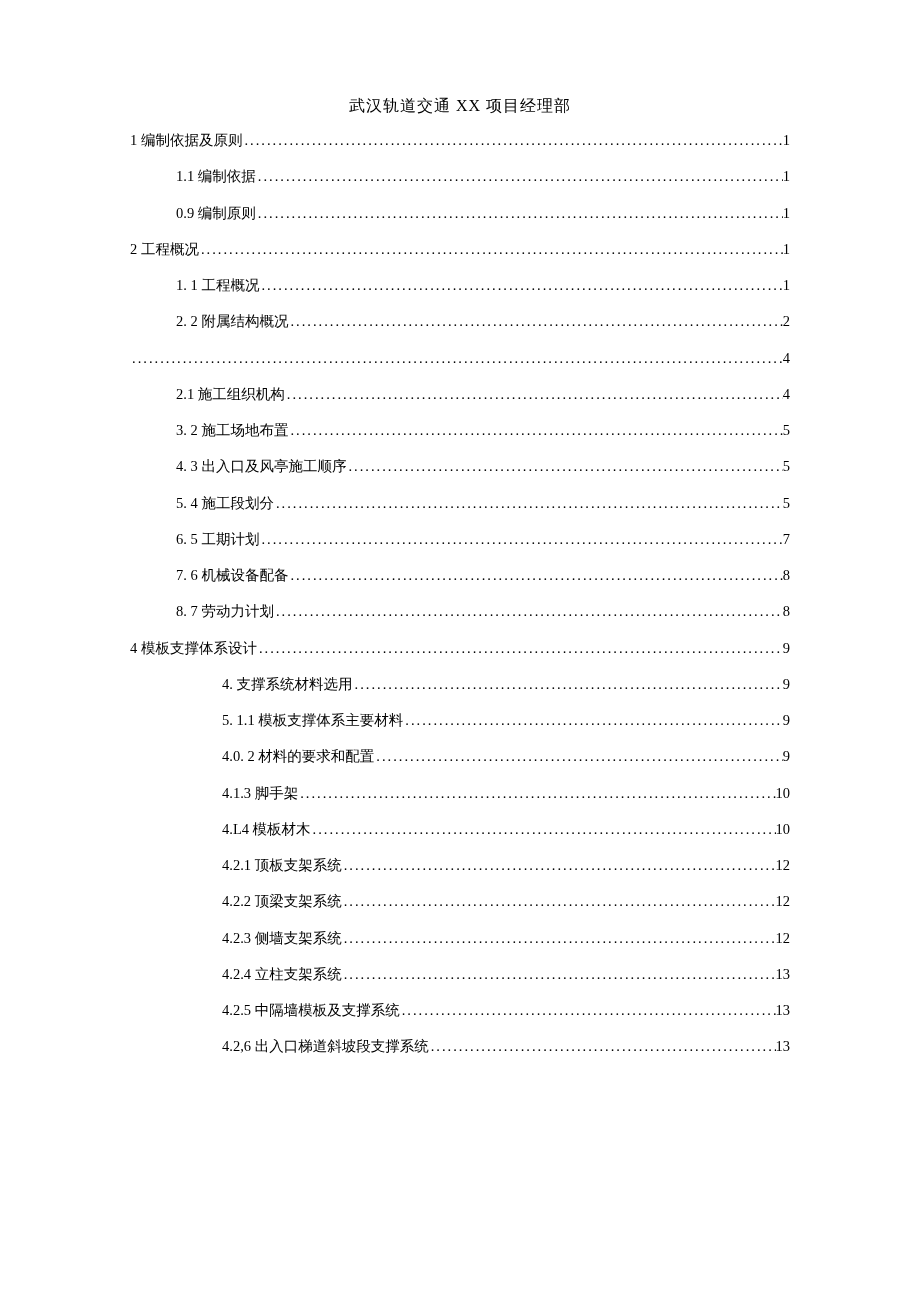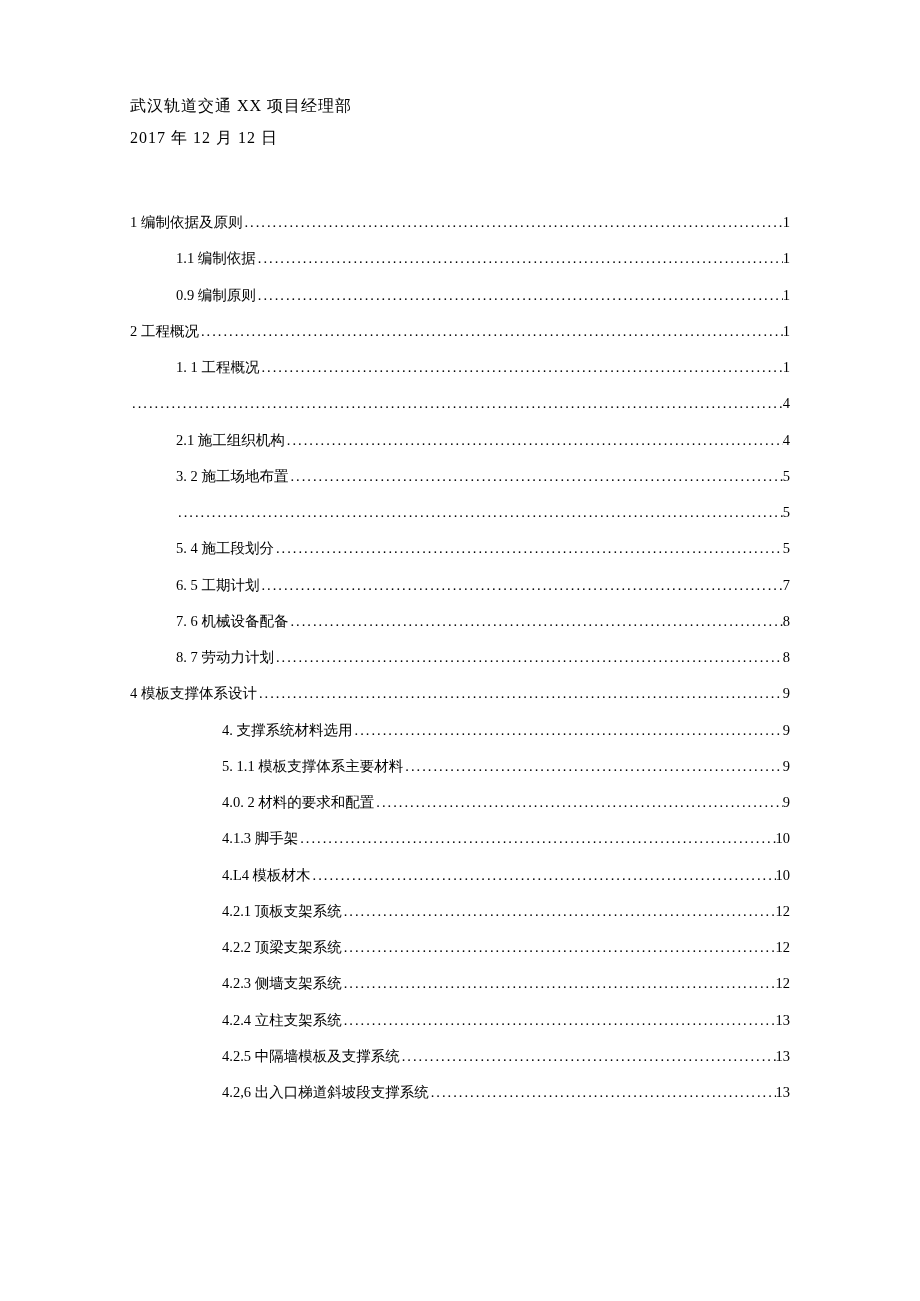--- a/index.html
+++ b/index.html
@@ -9,22 +9,21 @@
     }
     body {
       background: #ffffff;
       width: 920px;
       height: 1301px;
       font-family: "SimSun", "宋体", serif;
       color: #000000;
       padding: 90px 130px 60px 130px;
     }
     .header {
-      text-align: left;
-      margin-bottom: 50px;
+      text-align: center;
     }
     .header-line {
       font-size: 16px;
       line-height: 2.0;
       letter-spacing: 1px;
     }
     .toc {
       font-size: 14.5px;
     }
     .toc-entry {
@@ -50,21 +49,20 @@
     }
     .toc-page {
       flex-shrink: 0;
     }
   </style>
 </head>
 <body>
 
 <div class="header">
   <div class="header-line">武汉轨道交通 XX 项目经理部</div>
-  <div class="header-line">2017 年 12 月 12 日</div>
 </div>
 
 <div class="toc" id="toc-container">
     <div class="toc-entry indent-0">
       <span class="toc-label">1 编制依据及原则</span>
       <span class="toc-dots"></span>
       <span class="toc-page">1</span>
     </div>
     <div class="toc-entry indent-1">
       <span class="toc-label">1.1  编制依据</span>
@@ -79,35 +77,41 @@
     <div class="toc-entry indent-0">
       <span class="toc-label">2 工程概况</span>
       <span class="toc-dots"></span>
       <span class="toc-page">1</span>
     </div>
     <div class="toc-entry indent-1">
       <span class="toc-label">1.  1 工程概况</span>
       <span class="toc-dots"></span>
       <span class="toc-page">1</span>
     </div>
+    <div class="toc-entry indent-1">
+      <span class="toc-label">2.  2 附属结构概况</span>
+      <span class="toc-dots"></span>
+      <span class="toc-page">2</span>
+    </div>
     <div class="toc-entry indent-0">
       <span class="toc-dots"></span>
       <span class="toc-page">4</span>
     </div>
     <div class="toc-entry indent-1">
       <span class="toc-label">2.1  施工组织机构</span>
       <span class="toc-dots"></span>
       <span class="toc-page">4</span>
     </div>
     <div class="toc-entry indent-1">
       <span class="toc-label">3.  2 施工场地布置</span>
       <span class="toc-dots"></span>
       <span class="toc-page">5</span>
     </div>
     <div class="toc-entry indent-1">
+      <span class="toc-label">4.  3 出入口及风亭施工顺序</span>
       <span class="toc-dots"></span>
       <span class="toc-page">5</span>
     </div>
     <div class="toc-entry indent-1">
       <span class="toc-label">5.  4 施工段划分</span>
       <span class="toc-dots"></span>
       <span class="toc-page">5</span>
     </div>
     <div class="toc-entry indent-1">
       <span class="toc-label">6.  5 工期计划</span>

